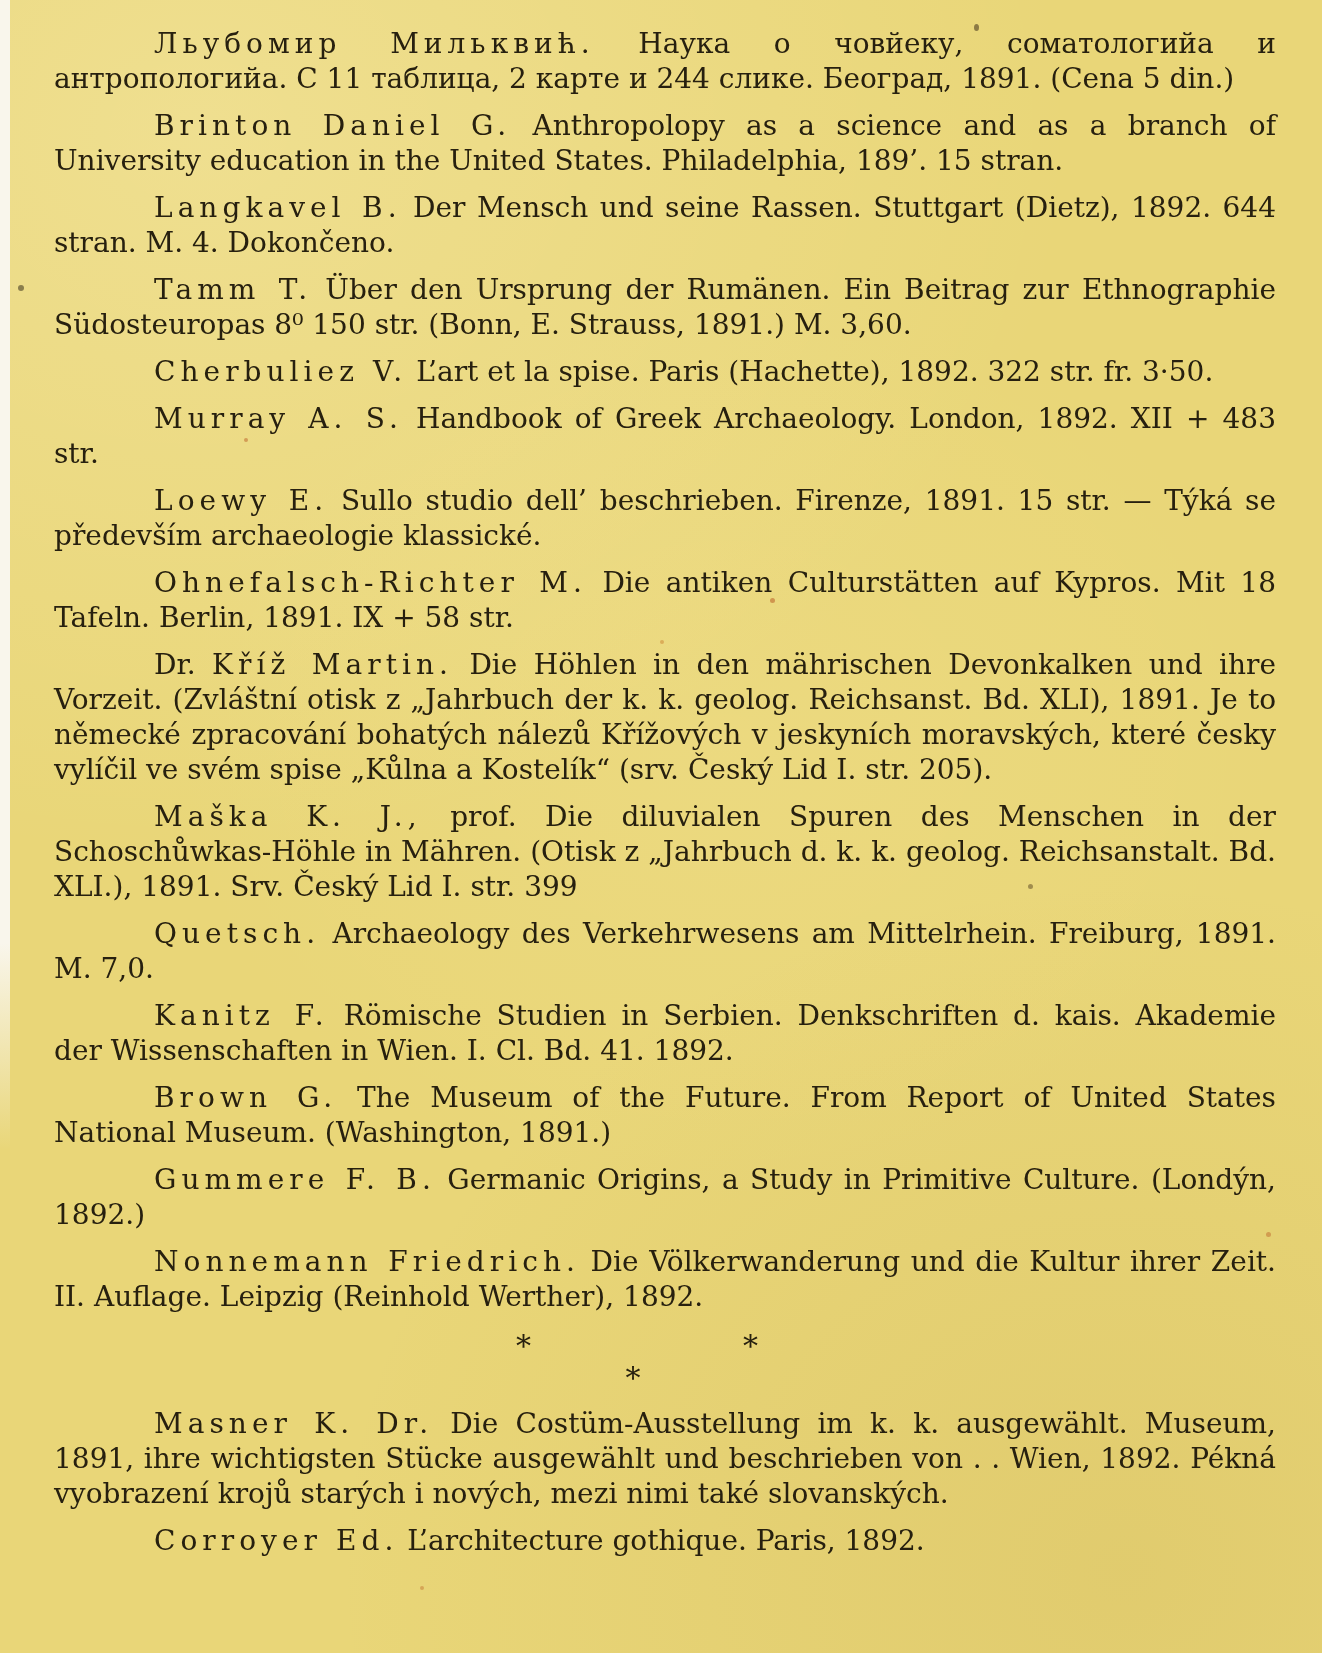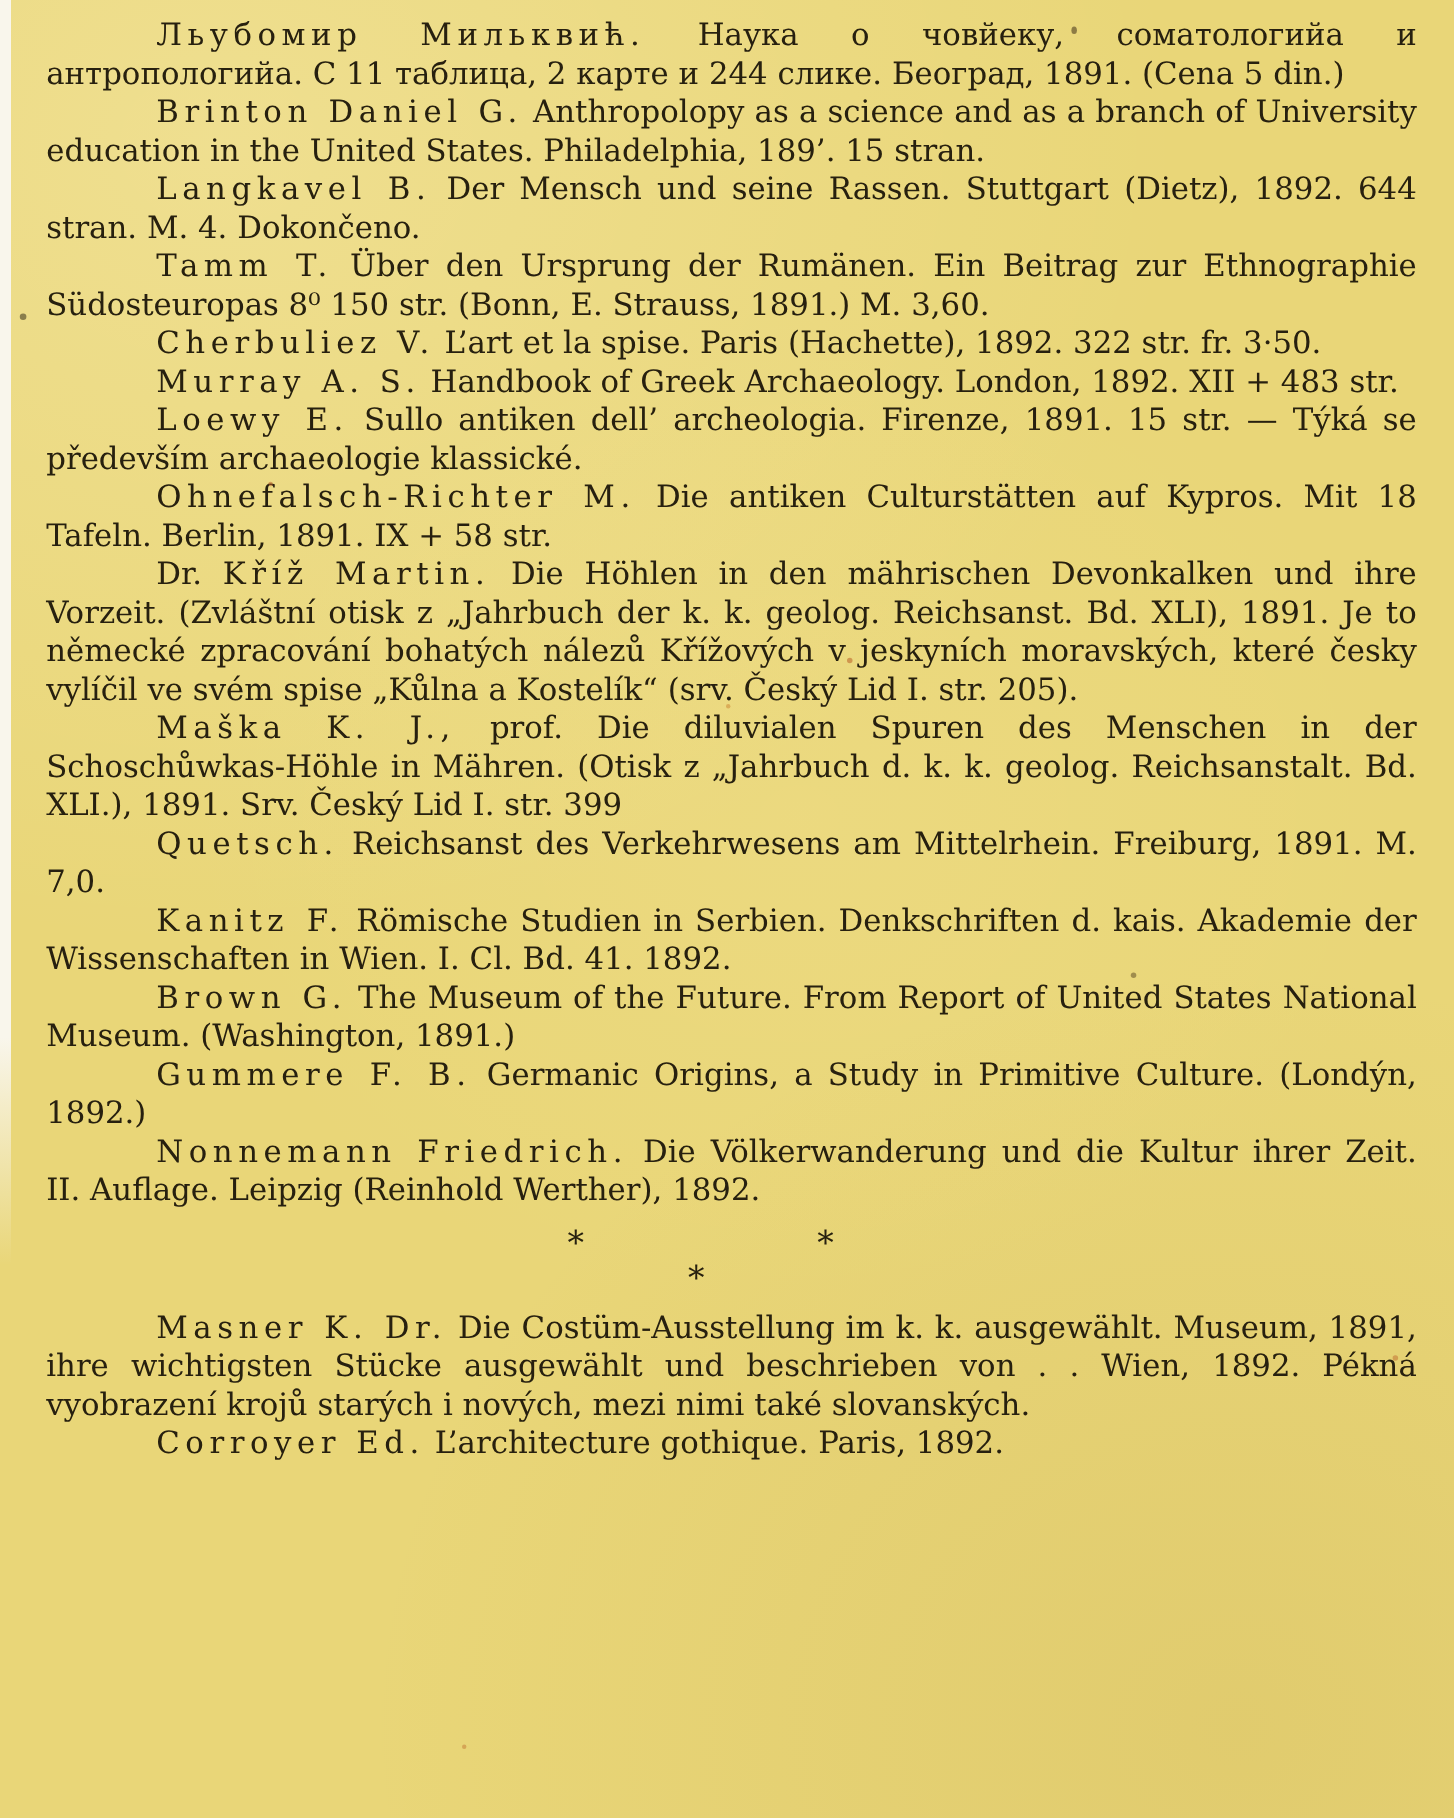--- a/index.html
+++ b/index.html
@@ -16,21 +16,21 @@
       radial-gradient(120% 80% at 15% 8%, rgba(255,246,205,.28), rgba(255,246,205,0) 55%),
       radial-gradient(100% 70% at 85% 95%, rgba(150,110,20,.10), rgba(150,110,20,0) 60%),
       radial-gradient(60% 40% at 55% 45%, rgba(255,240,180,.12), rgba(255,240,180,0) 70%),
       #e9d678;
     color: #27200f;
     font-family: "DejaVu Serif", "Liberation Serif", serif;
     font-size: 28px;
     line-height: 35px;
   }
   .entry {
-    margin: 0;
+    margin: 12px;
     text-indent: 100px;
     text-align: justify;
   }
   .seg-spaced { letter-spacing: .18em; }
   .seg-bold   { font-weight: 400; }
   .seg-normal { letter-spacing: 0; }
 
   .sep-row1 {
     display: flex; justify-content: center; gap: 212px;
     transform: translateX(-28px);
@@ -65,25 +65,25 @@
 <body>
 
 <div class="page">
   <div>
       <p class="entry"><span class="seg-spaced">Льубомир Мильквић.</span><span class="seg-normal"> Наука о човйеку, соматологийа и антропологийа. С 11 таблица, 2 карте и 244 слике. Београд, 1891. (Cena 5 din.)</span></p>
       <p class="entry"><span class="seg-spaced">Brinton Daniel G.</span><span class="seg-normal"> </span><span class="seg-bold">Anthropolopy</span><span class="seg-normal"> as a science and as a branch of University education in the United States. Philadelphia, 189’. 15 stran.</span></p>
       <p class="entry"><span class="seg-spaced">Langkavel B.</span><span class="seg-normal"> Der Mensch und seine Rassen. Stuttgart (Dietz), 1892. 644 stran. M. 4. Dokončeno.</span></p>
       <p class="entry"><span class="seg-spaced">Tamm T.</span><span class="seg-normal"> </span><span class="seg-bold">Über den Ursprung der Rumänen.</span><span class="seg-normal"> Ein Beitrag zur Ethnographie Südosteuropas 8⁰ 150 str. (Bonn, E. Strauss, 1891.) M. 3,60.</span></p>
       <p class="entry"><span class="seg-spaced">Cherbuliez V.</span><span class="seg-normal"> </span><span class="seg-bold">L’art et la spise.</span><span class="seg-normal"> Paris (Hachette), 1892. 322 str. fr. 3·50.</span></p>
       <p class="entry"><span class="seg-spaced">Murray A. S.</span><span class="seg-normal"> </span><span class="seg-bold">Handbook of Greek Archaeology.</span><span class="seg-normal"> London, 1892. XII + 483 str.</span></p>
-      <p class="entry"><span class="seg-spaced">Loewy E.</span><span class="seg-normal"> </span><span class="seg-bold">Sullo antiken dell’ archeologia.</span><span class="seg-normal"> Firenze, 1891. 15 str. — Týká se především archaeologie klassické.</span></p>
+      <p class="entry"><span class="seg-spaced">Loewy E.</span><span class="seg-normal"> </span><span class="seg-bold">Sullo studio dell’ beschrieben.</span><span class="seg-normal"> Firenze, 1891. 15 str. — Týká se především archaeologie klassické.</span></p>
       <p class="entry"><span class="seg-spaced">Ohnefalsch-Richter M.</span><span class="seg-normal"> </span><span class="seg-bold">Die antiken Culturstätten auf Kypros.</span><span class="seg-normal"> Mit 18 Tafeln. Berlin, 1891. IX + 58 str.</span></p>
       <p class="entry"><span class="seg-normal">Dr. </span><span class="seg-spaced">Kříž Martin.</span><span class="seg-normal"> </span><span class="seg-bold">Die Höhlen in den mährischen Devonkalken und ihre Vorzeit.</span><span class="seg-normal"> (Zvláštní otisk z „Jahrbuch der k. k. geolog. Reichsanst. Bd. XLI), 1891. Je to německé zpracování bohatých nálezů Křížových v jeskyních moravských, které česky vylíčil ve svém spise „Kůlna a Kostelík“ (srv. Český Lid I. str. 205).</span></p>
       <p class="entry"><span class="seg-spaced">Maška K. J.,</span><span class="seg-normal"> prof. </span><span class="seg-bold">Die diluvialen Spuren des Menschen in der Schoschůwkas-Höhle in Mähren.</span><span class="seg-normal"> (Otisk z „Jahrbuch d. k. k. geolog. Reichsanstalt. Bd. XLI.), 1891. Srv. Český Lid I. str. 399</span></p>
-      <p class="entry"><span class="seg-spaced">Quetsch.</span><span class="seg-normal"> </span><span class="seg-bold">Reichsanst des Verkehrwesens am Mittelrhein.</span><span class="seg-normal"> Freiburg, 1891. M. 7,0.</span></p>
+      <p class="entry"><span class="seg-spaced">Quetsch.</span><span class="seg-normal"> </span><span class="seg-bold">Archaeology des Verkehrwesens am Mittelrhein.</span><span class="seg-normal"> Freiburg, 1891. M. 7,0.</span></p>
       <p class="entry"><span class="seg-spaced">Kanitz F.</span><span class="seg-normal"> </span><span class="seg-bold">Römische Studien in Serbien.</span><span class="seg-normal"> Denkschriften d. kais. Akademie der Wissenschaften in Wien. I. Cl. Bd. 41. 1892.</span></p>
       <p class="entry"><span class="seg-spaced">Brown G.</span><span class="seg-normal"> </span><span class="seg-bold">The Museum of the Future.</span><span class="seg-normal"> From Report of United States National Museum. (Washington, 1891.)</span></p>
       <p class="entry"><span class="seg-spaced">Gummere F. B.</span><span class="seg-normal"> </span><span class="seg-bold">Germanic Origins, a Study in Primitive Culture.</span><span class="seg-normal"> (Londýn, 1892.)</span></p>
       <p class="entry"><span class="seg-spaced">Nonnemann Friedrich.</span><span class="seg-normal"> </span><span class="seg-bold">Die Völkerwanderung und die Kultur ihrer Zeit.</span><span class="seg-normal"> II. Auflage. Leipzig (Reinhold Werther), 1892.</span></p>
     </div>
 
   <div class="sep-row1">
     <span>*</span>
     <span>*</span>
   </div>

